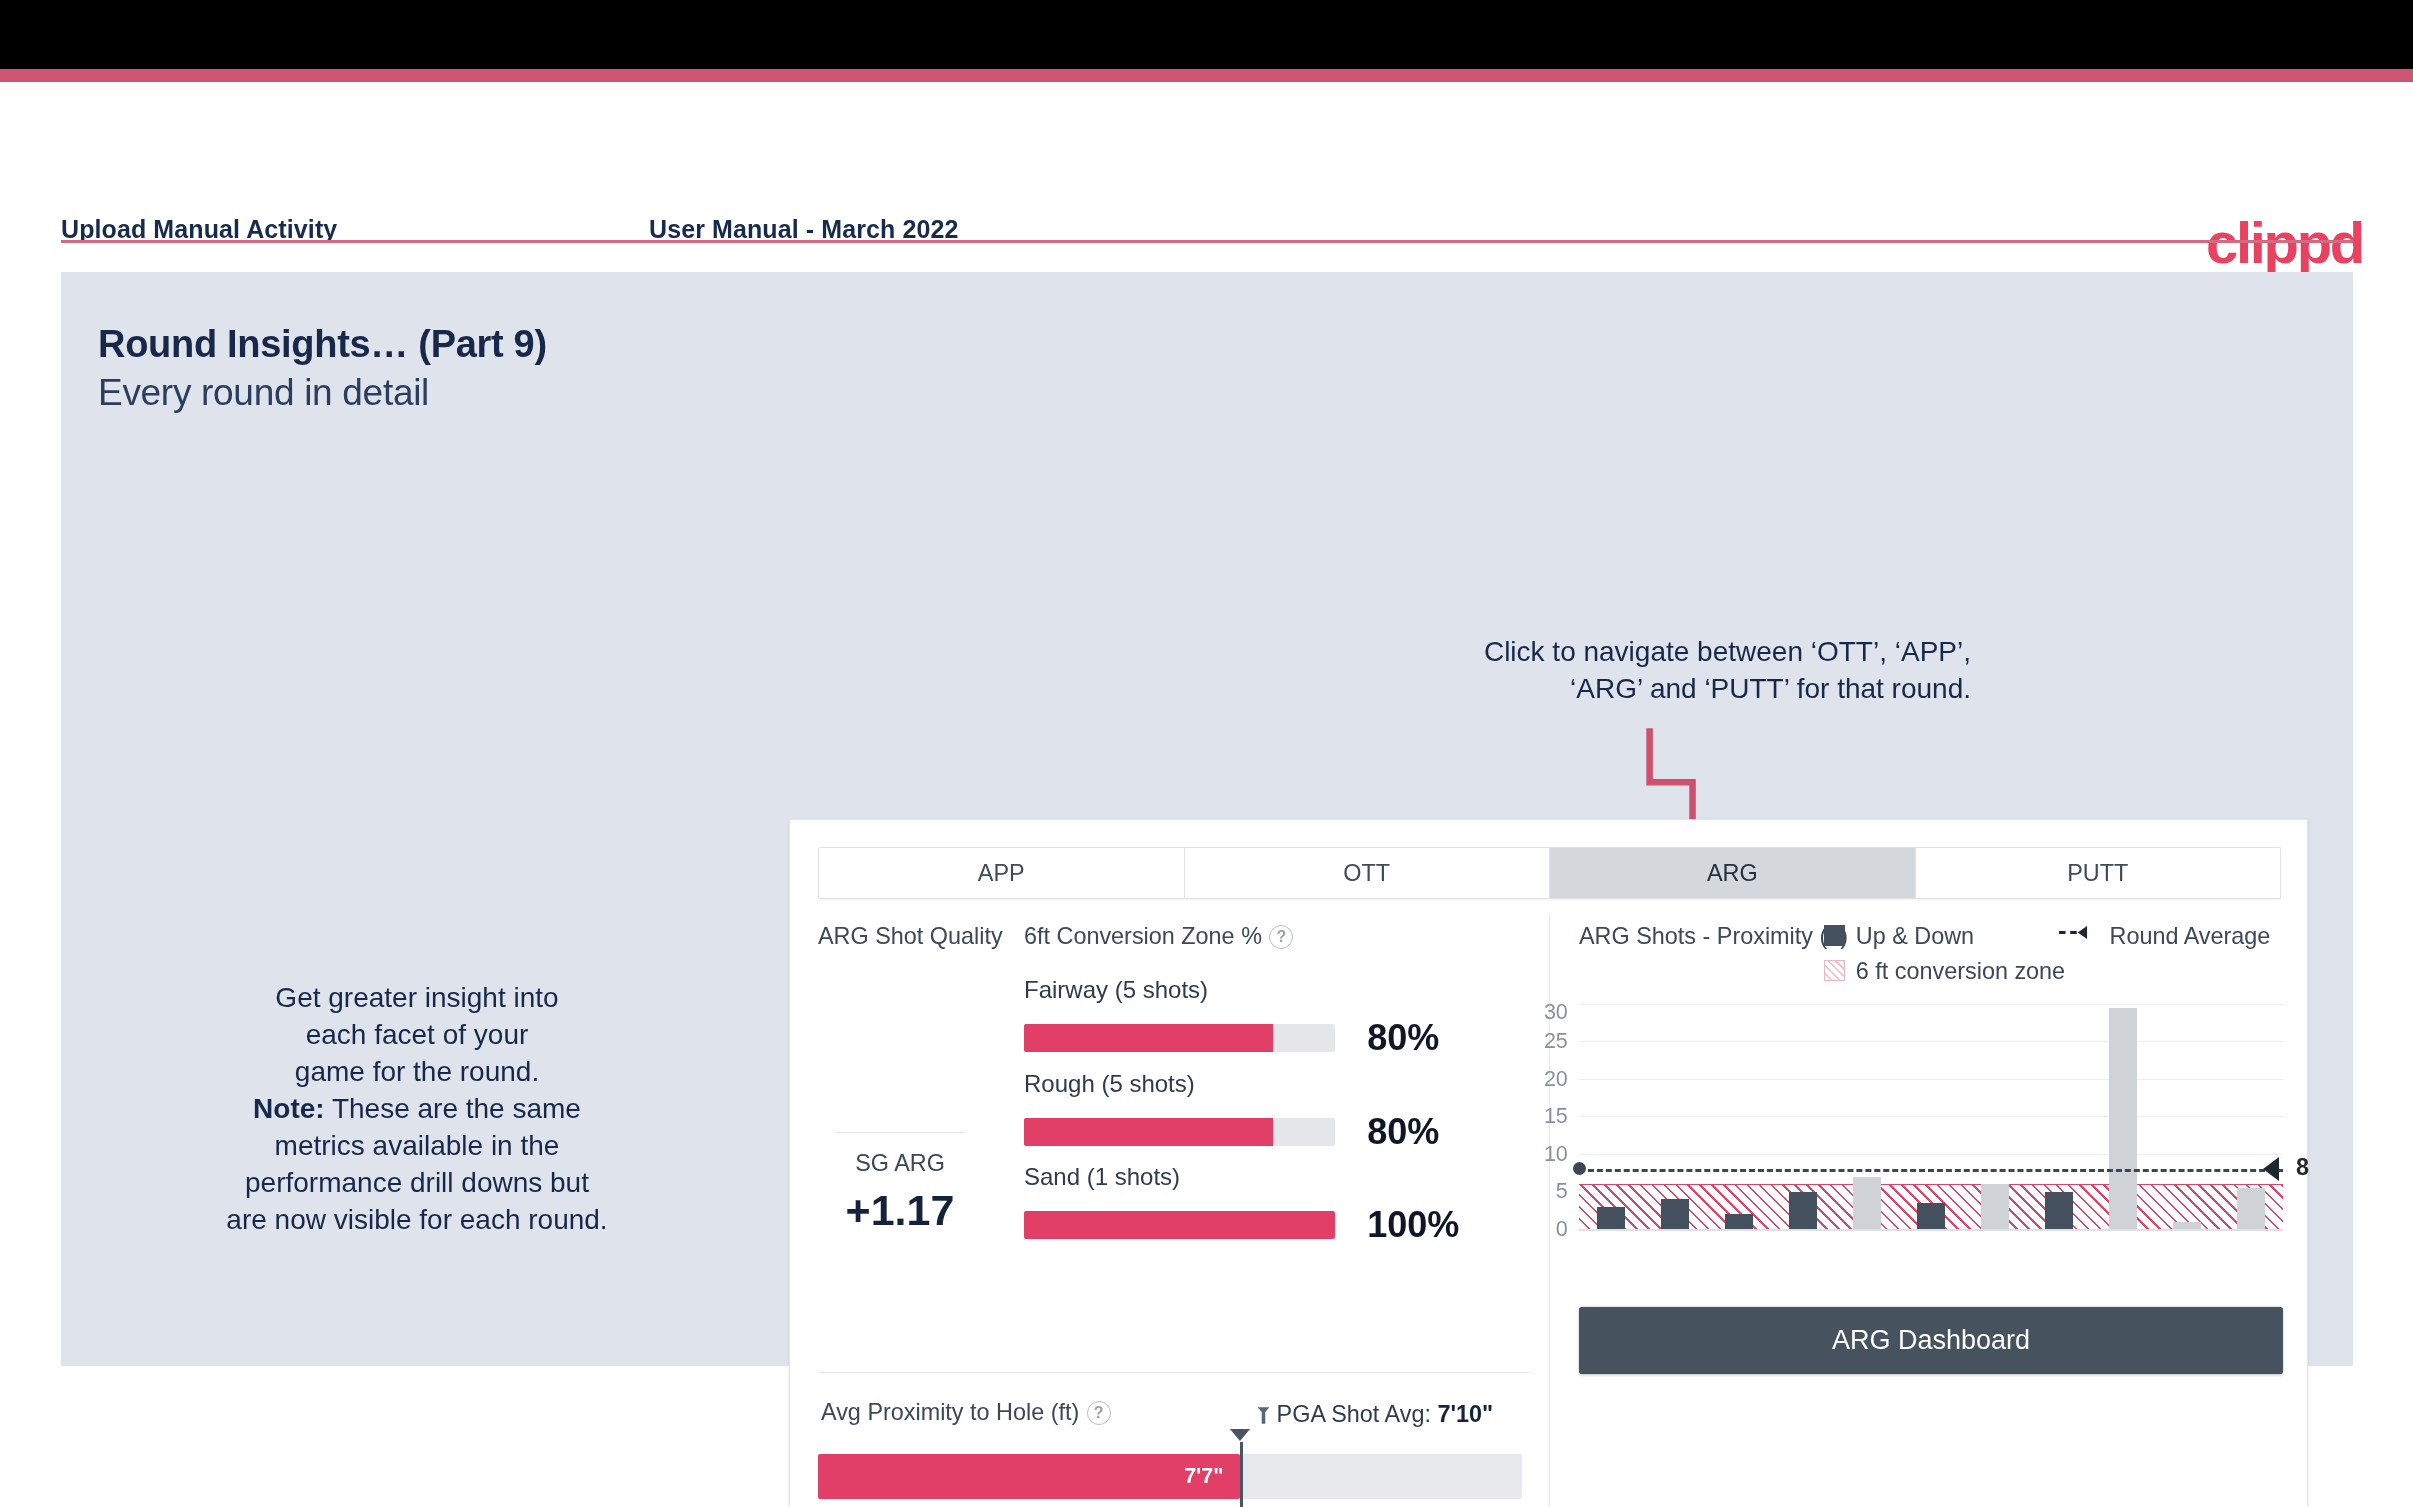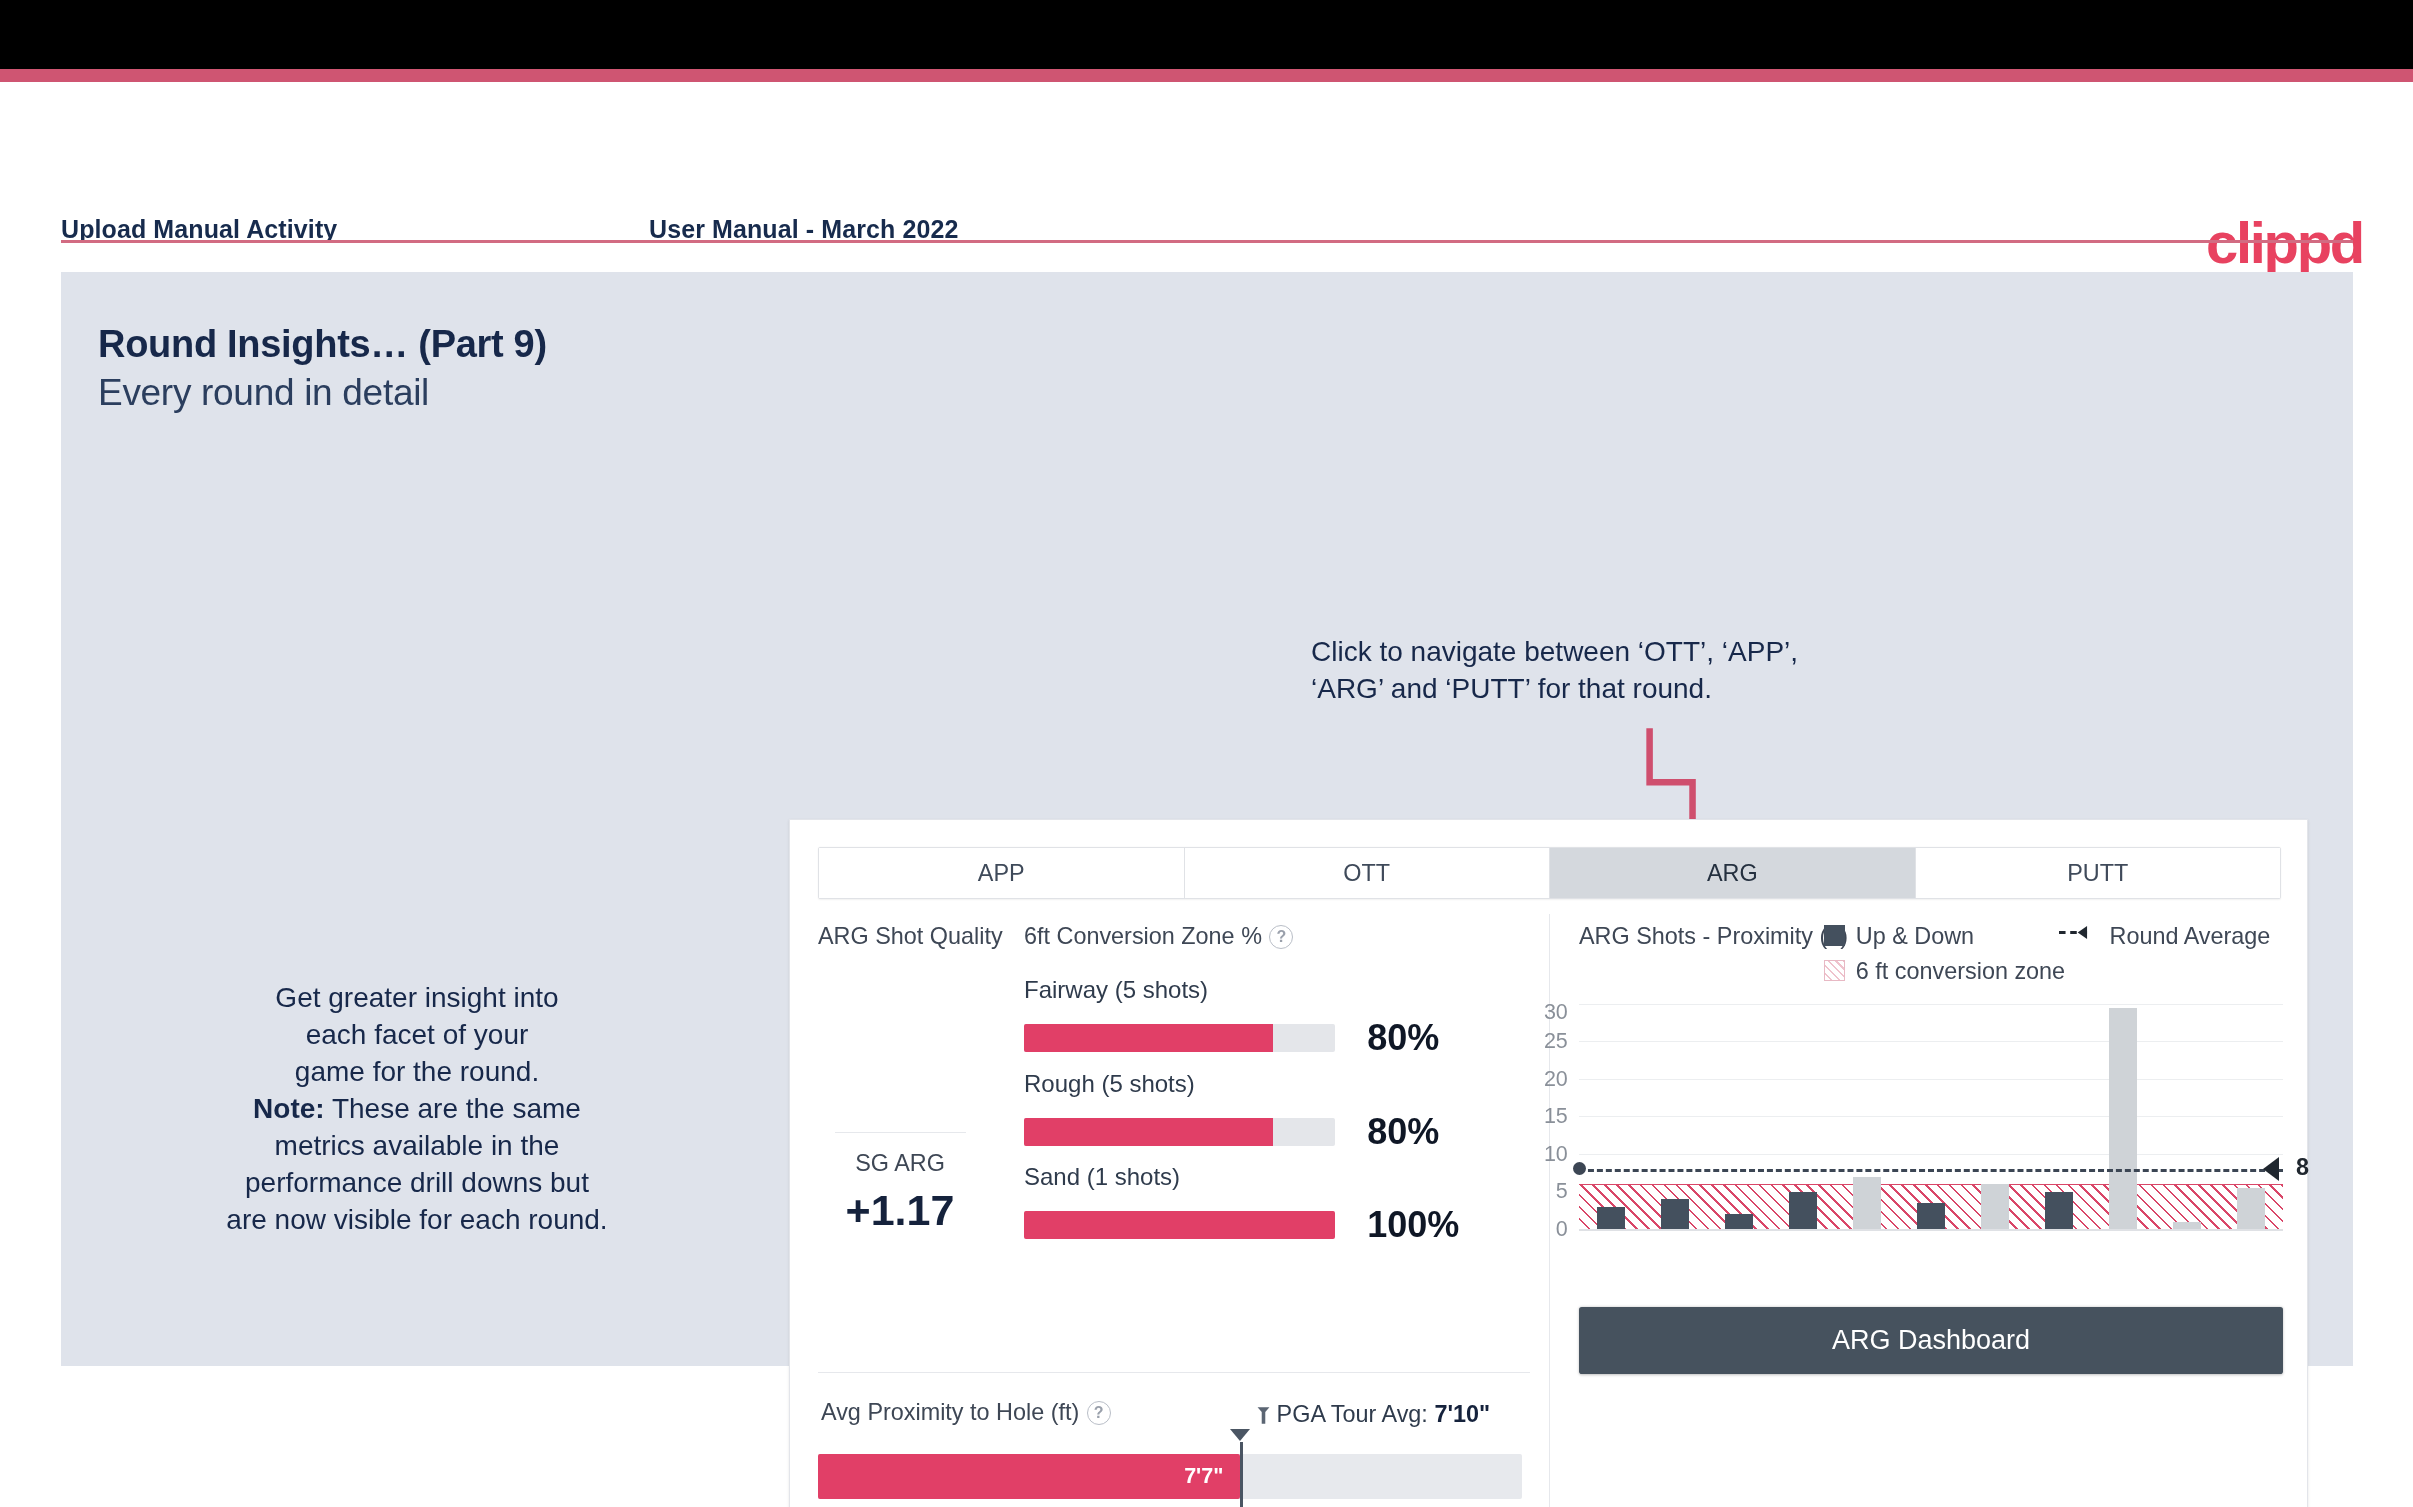--- a/index.html
+++ b/index.html
@@ -27,21 +27,21 @@
   
   .slide { position:absolute; left:61px; top:272px; width:2292px; height:1094px; background:#dfe3eb; }
 
   .title      { position:absolute; left:37px; top:51px; font-size:38px; font-weight:bold; color:#17284a; letter-spacing:-0.3px;}
   .subtitle   { position:absolute; left:37px; top:100px; font-size:37px; font-weight:400; color:#2b3e5e; letter-spacing:-0.3px;}
 
   .leftnote { position:absolute; left:164px; top:707px; width:384px; text-align:center;
               font-size:28px; line-height:37px; color:#17284a; }
   .leftnote b { font-weight:bold; }
 
-  .callout { position:absolute; left:1250px; top:361px; width:660px; text-align:left;
+  .callout { position:absolute; left:1250px; top:361px; width:660px; text-align:right;
              font-size:28px; line-height:37px; color:#17284a; }
 
   
   .arrow-svg { position:absolute; left:1583px; top:454px; }
 
   
   .card { position:absolute; left:728px; top:547px; width:1519px; height:714px;
           background:#fff; border:0.9px solid #e3e5ea; box-shadow:0 0.9px 2.8px rgba(0,0,0,.10); }
 
   
@@ -206,21 +206,21 @@
 
         <div class="hsep"></div>
 
         <div class="prox-lbl">
           <span>Avg Proximity to Hole (ft)</span><span class="qmark">?</span>
         </div>
 
         <div class="pga">
           <svg class="tee" viewBox="0 0 12 16">
             <path d="M1,1 H11 L7.5,5 V15 H4.5 V5 Z" fill="#5b6573"></path>
-          </svg><span>PGA Tour Avg: </span><b>7'10"</b>
+          </svg><span>PGA Shot Avg: </span><b>7'10"</b>
         </div>
 
         <div class="prox-track">
           <div class="prox-fill" id="pxf" style="width: 60%;">
             <span>7'7"</span>
           </div>
         </div>
         <div class="tri-dn" id="ptd" style="left: 412px;"></div>
         <div class="prox-marker" id="pmk" style="left: 422px;"></div>
 

